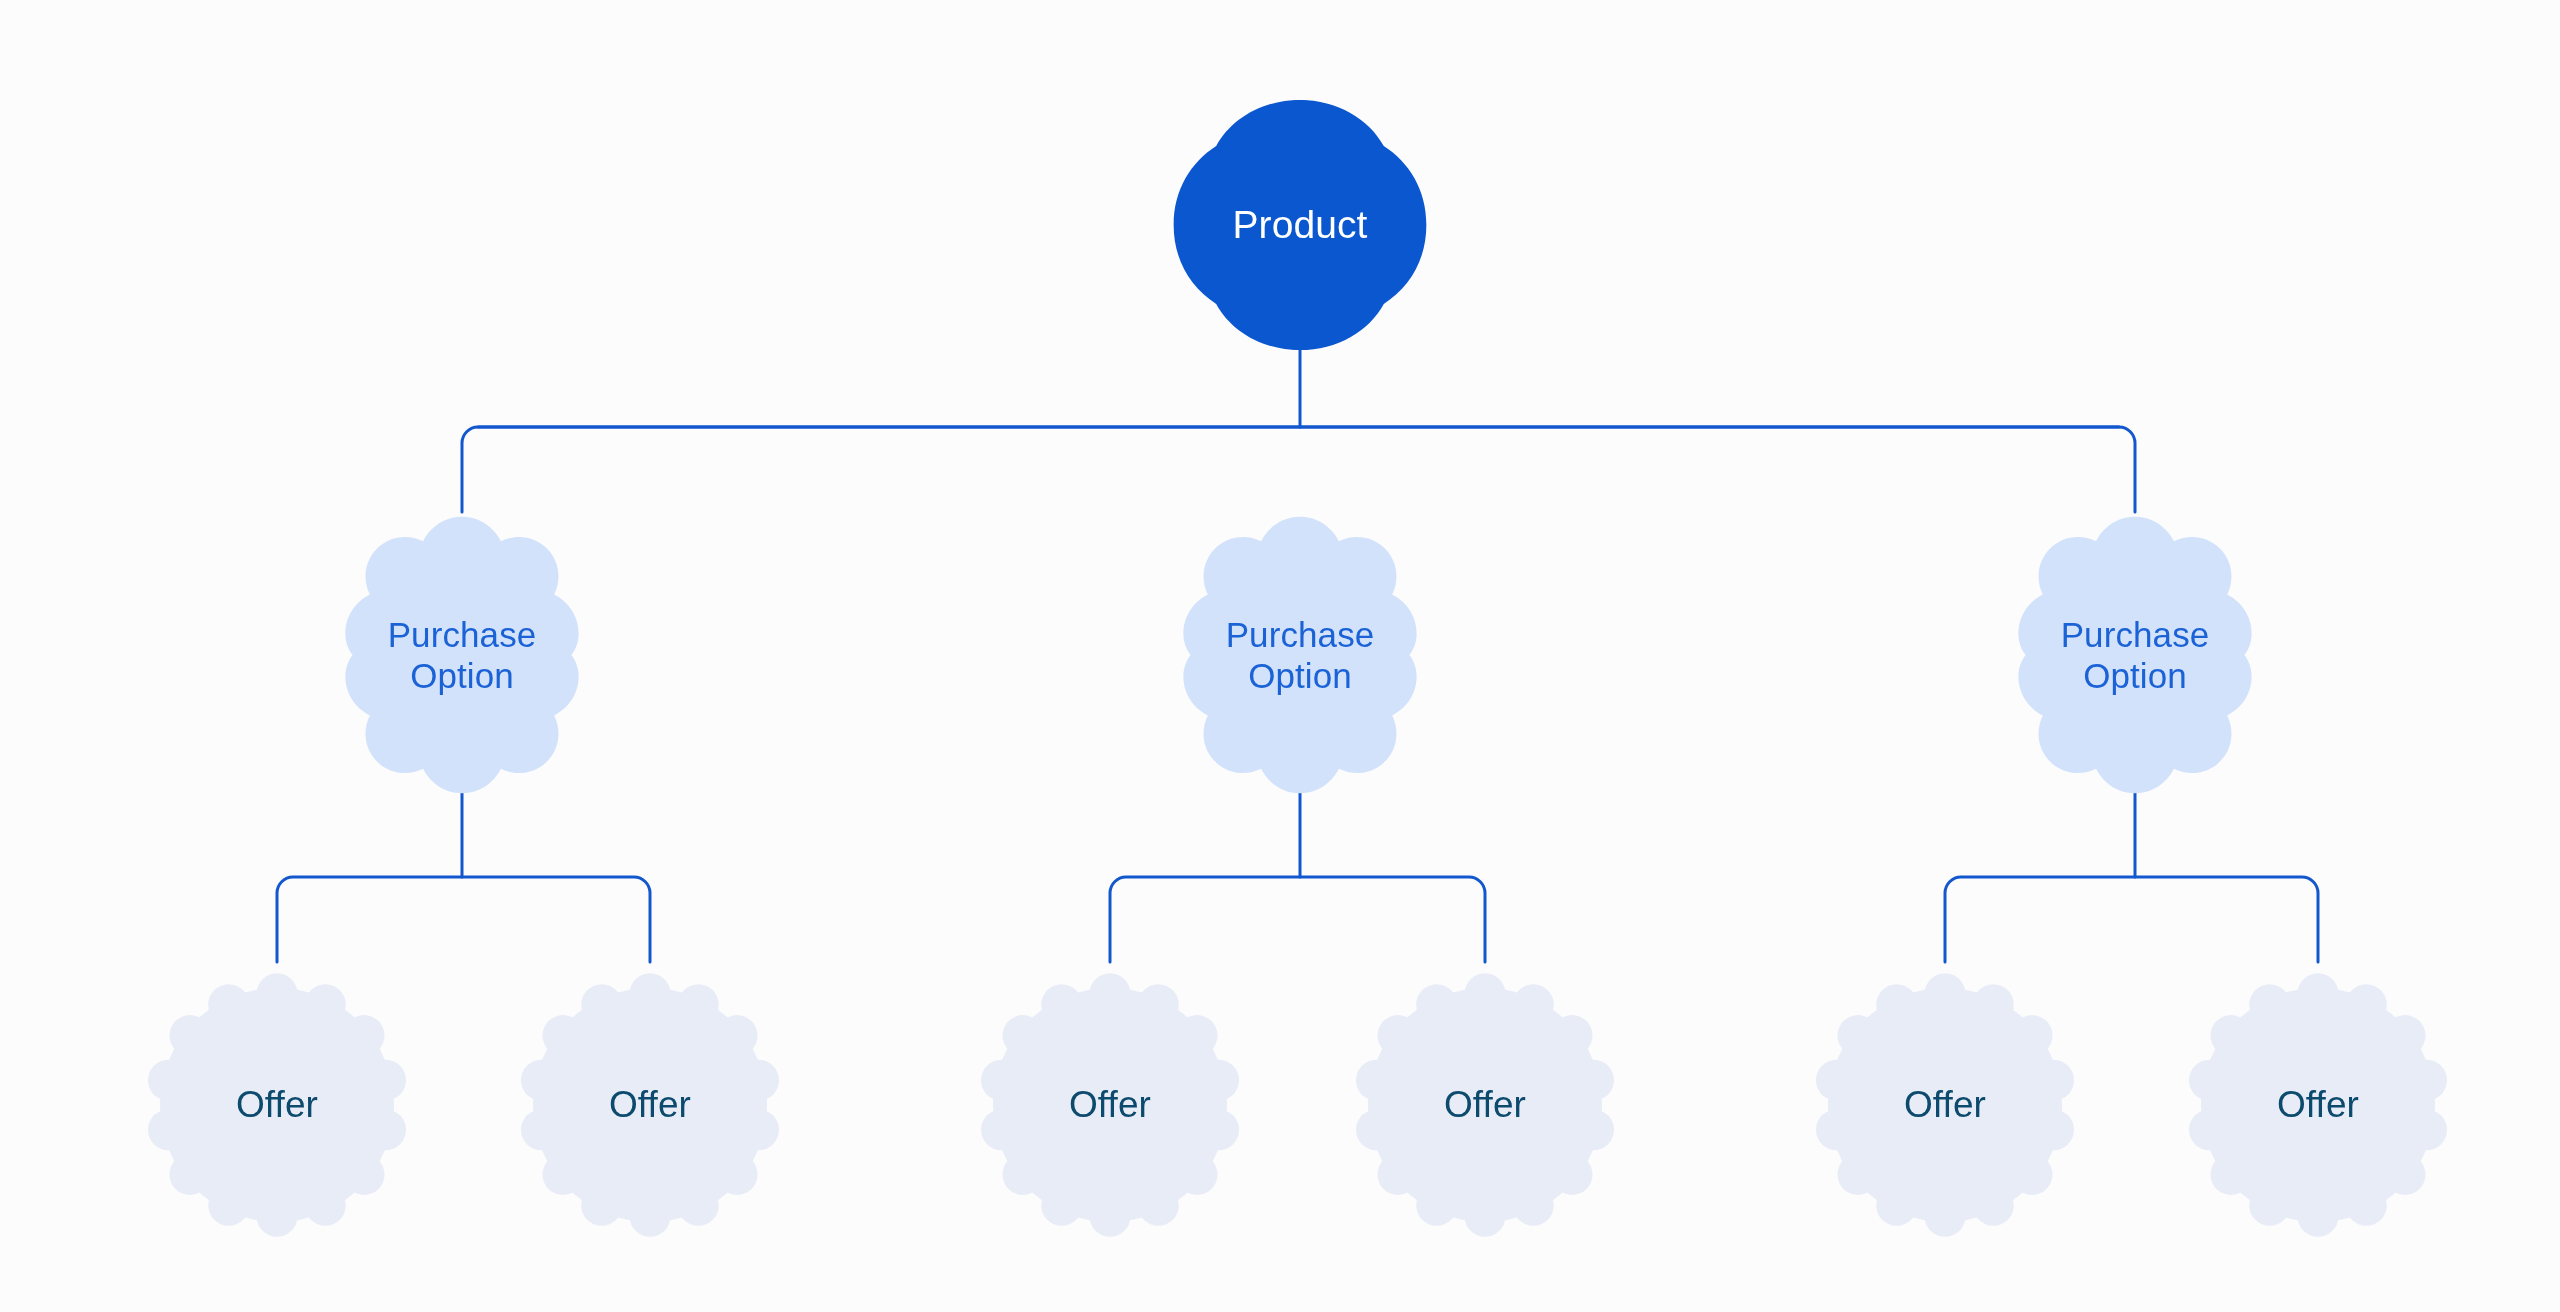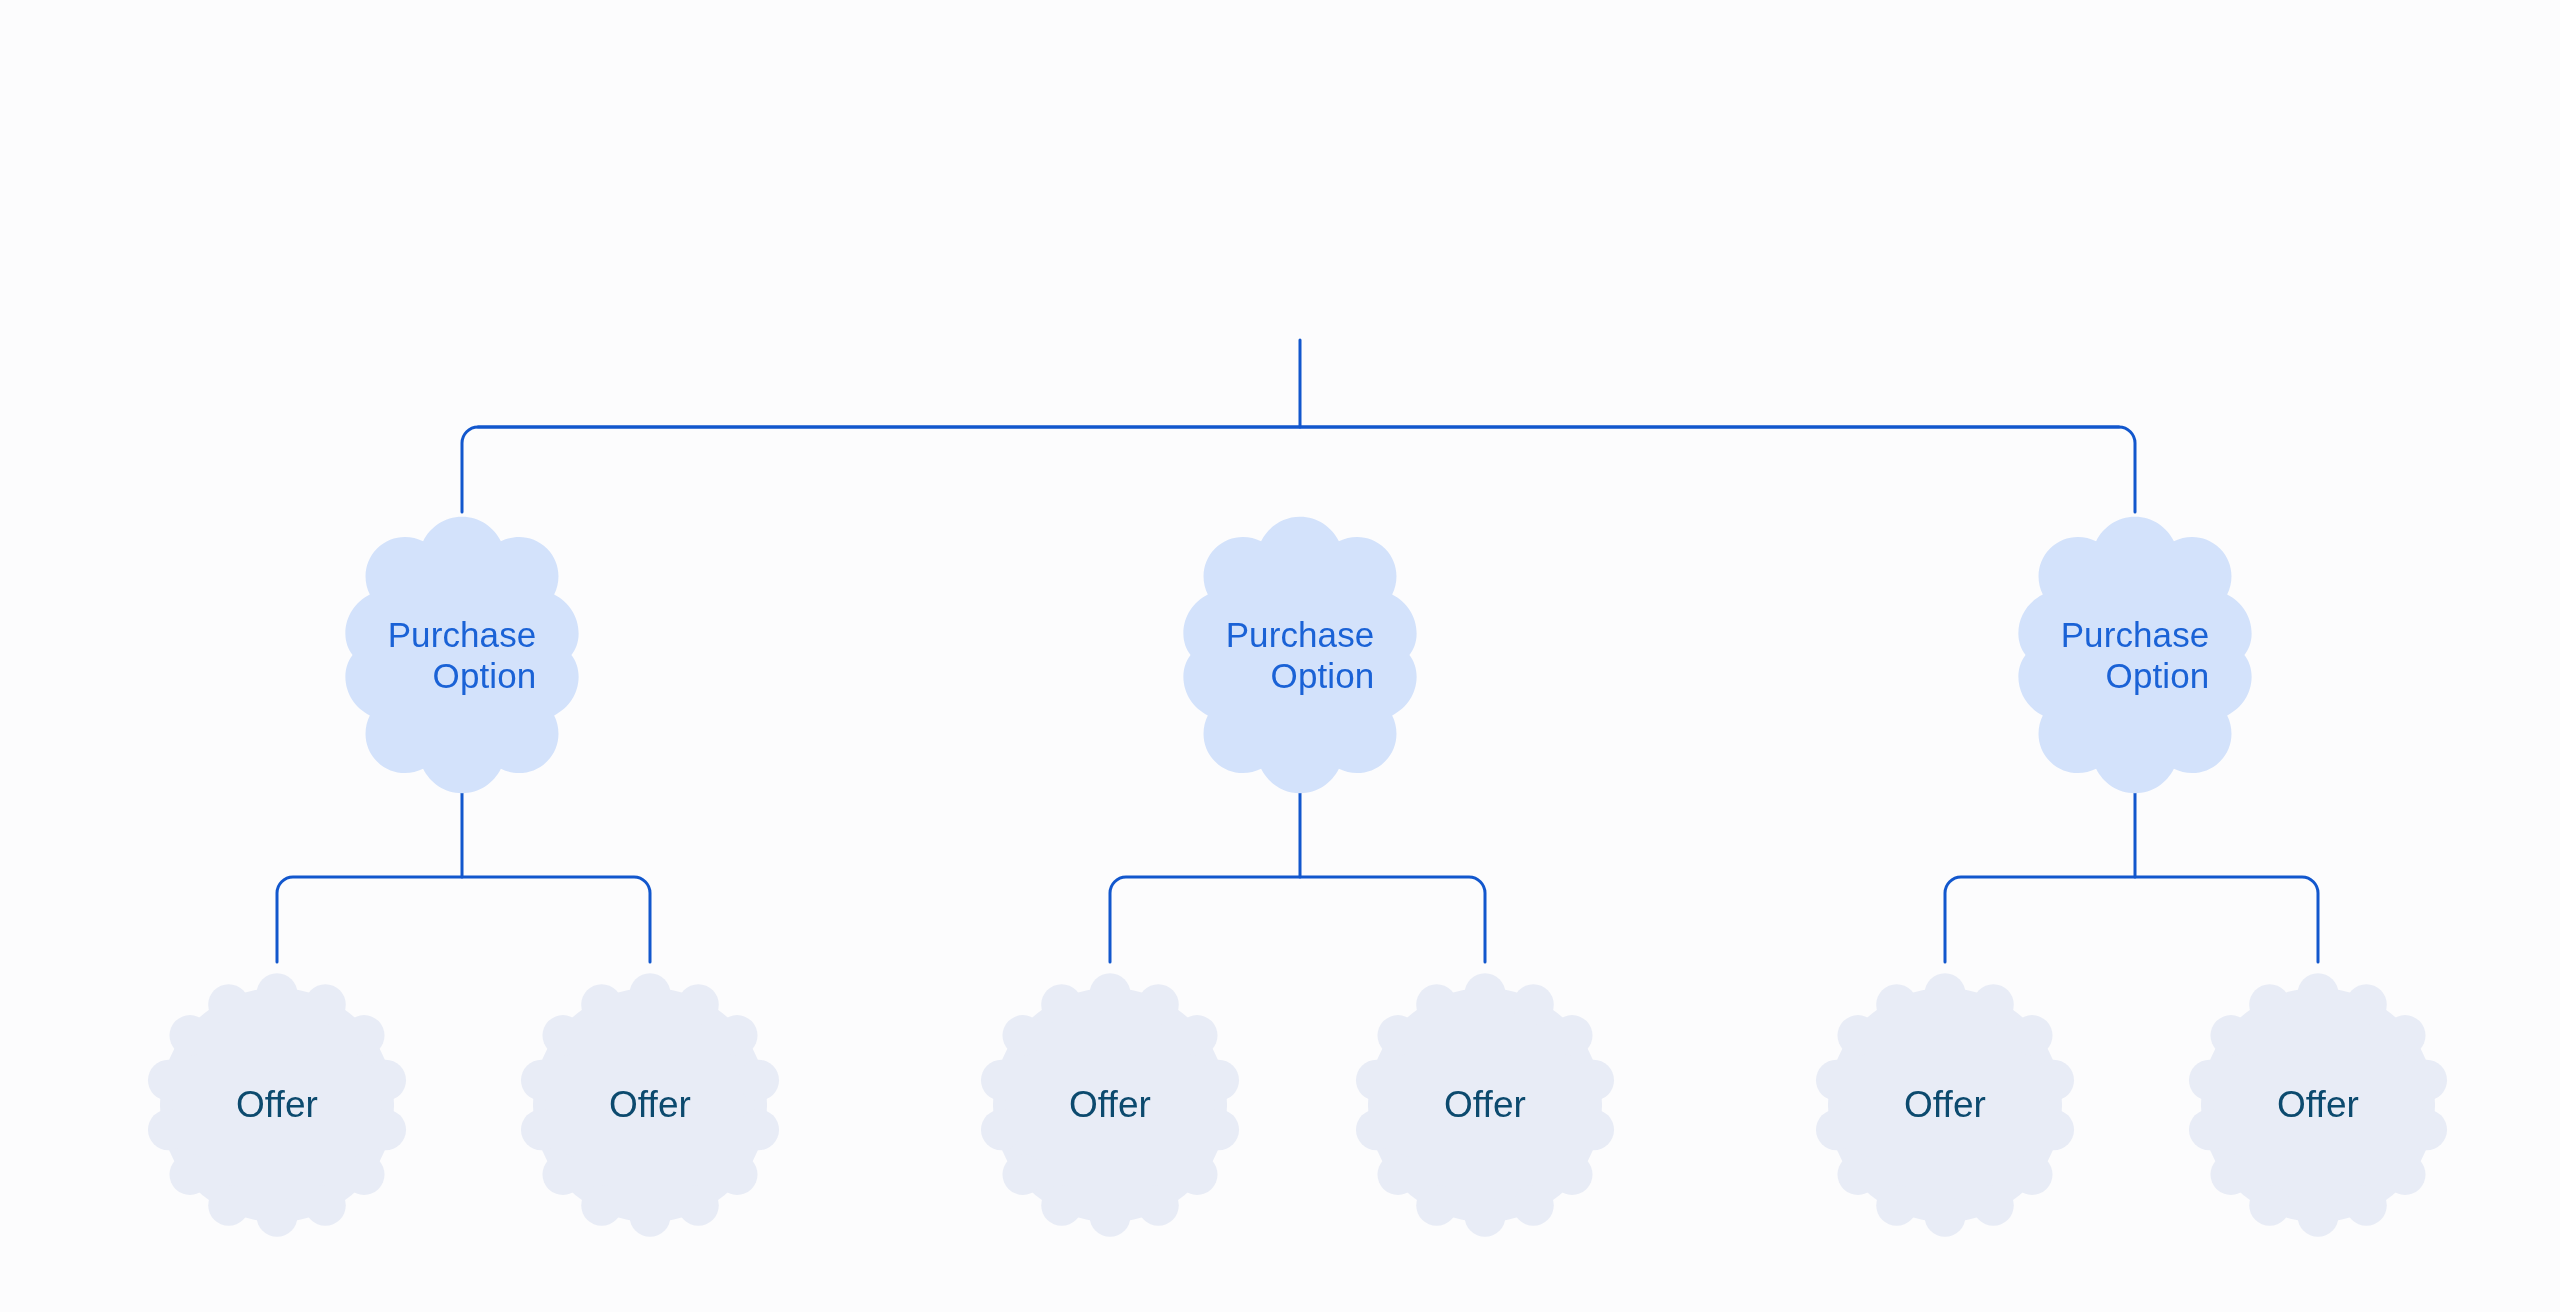--- a/index.html
+++ b/index.html
@@ -63,21 +63,20 @@
   }
   .node-product .node-label {
     color: #ffffff;
     font-size: 39px;
     font-weight: 400;
   }
   
   .node-option {
     width: 288px;
     height: 288px;
-    text-align: right;
   }
   .node-option .node-label {
     color: #1a62d6;
     font-size: 35px;
     font-weight: 400;
   }
   
   .node-offer {
     width: 282px;
     height: 282px;
@@ -128,20 +127,49 @@
                L 1945 893
                A 16 16 0 0 1 1961 877
                L 2302 877
                A 16 16 0 0 1 2318 893
                L 2318 962"></path>
     </g>
   </svg>
 
   <div id="node-layer">
 
+    <div class="node node-product" id="node-product" style="left: 1167px; top: 89px;">
+      <svg class="node-shape" viewBox="0 0 200 200" preserveAspectRatio="none">
+        <path fill="#0b57d0" d="M100 8
+                 C 128 8 152 22 163 42
+                 C 182 54 195 74 195 100
+                 C 195 126 182 146 163 158
+                 C 152 178 128 192 100 192
+                 C 72 192 48 178 37 158
+                 C 18 146 5 126 5 100
+                 C 5 74 18 54 37 42
+                 C 48 22 72 8 100 8 Z"></path>
+        <path fill="#0b57d0" d="M100 8
+                 C 86 8 76 18 74 32
+                 C 70 48 58 56 42 58
+                 C 26 60 14 72 12 88
+                 L 12 112
+                 C 14 128 26 140 42 142
+                 C 58 144 70 152 74 168
+                 C 76 182 86 192 100 192
+                 C 114 192 124 182 126 168
+                 C 130 152 142 144 158 142
+                 C 174 140 186 128 188 112
+                 L 188 88
+                 C 186 72 174 60 158 58
+                 C 142 56 130 48 126 32
+                 C 124 18 114 8 100 8 Z"></path>
+      </svg>
+      <span class="node-label">Product</span>
+    </div>
 
     <div class="node node-option" id="node-option-0" style="left: 318px; top: 511px;">
       <svg class="node-shape" viewBox="0 0 200 200">
         <path fill="#d3e2fb" d="M100 4
                  C 112 4 122 11 127 21
                  C 137 16 150 17 159 26
                  C 168 35 169 48 164 58
                  C 174 63 181 73 181 85
                  C 181 91 179 96 176 100
                  C 179 104 181 109 181 115

